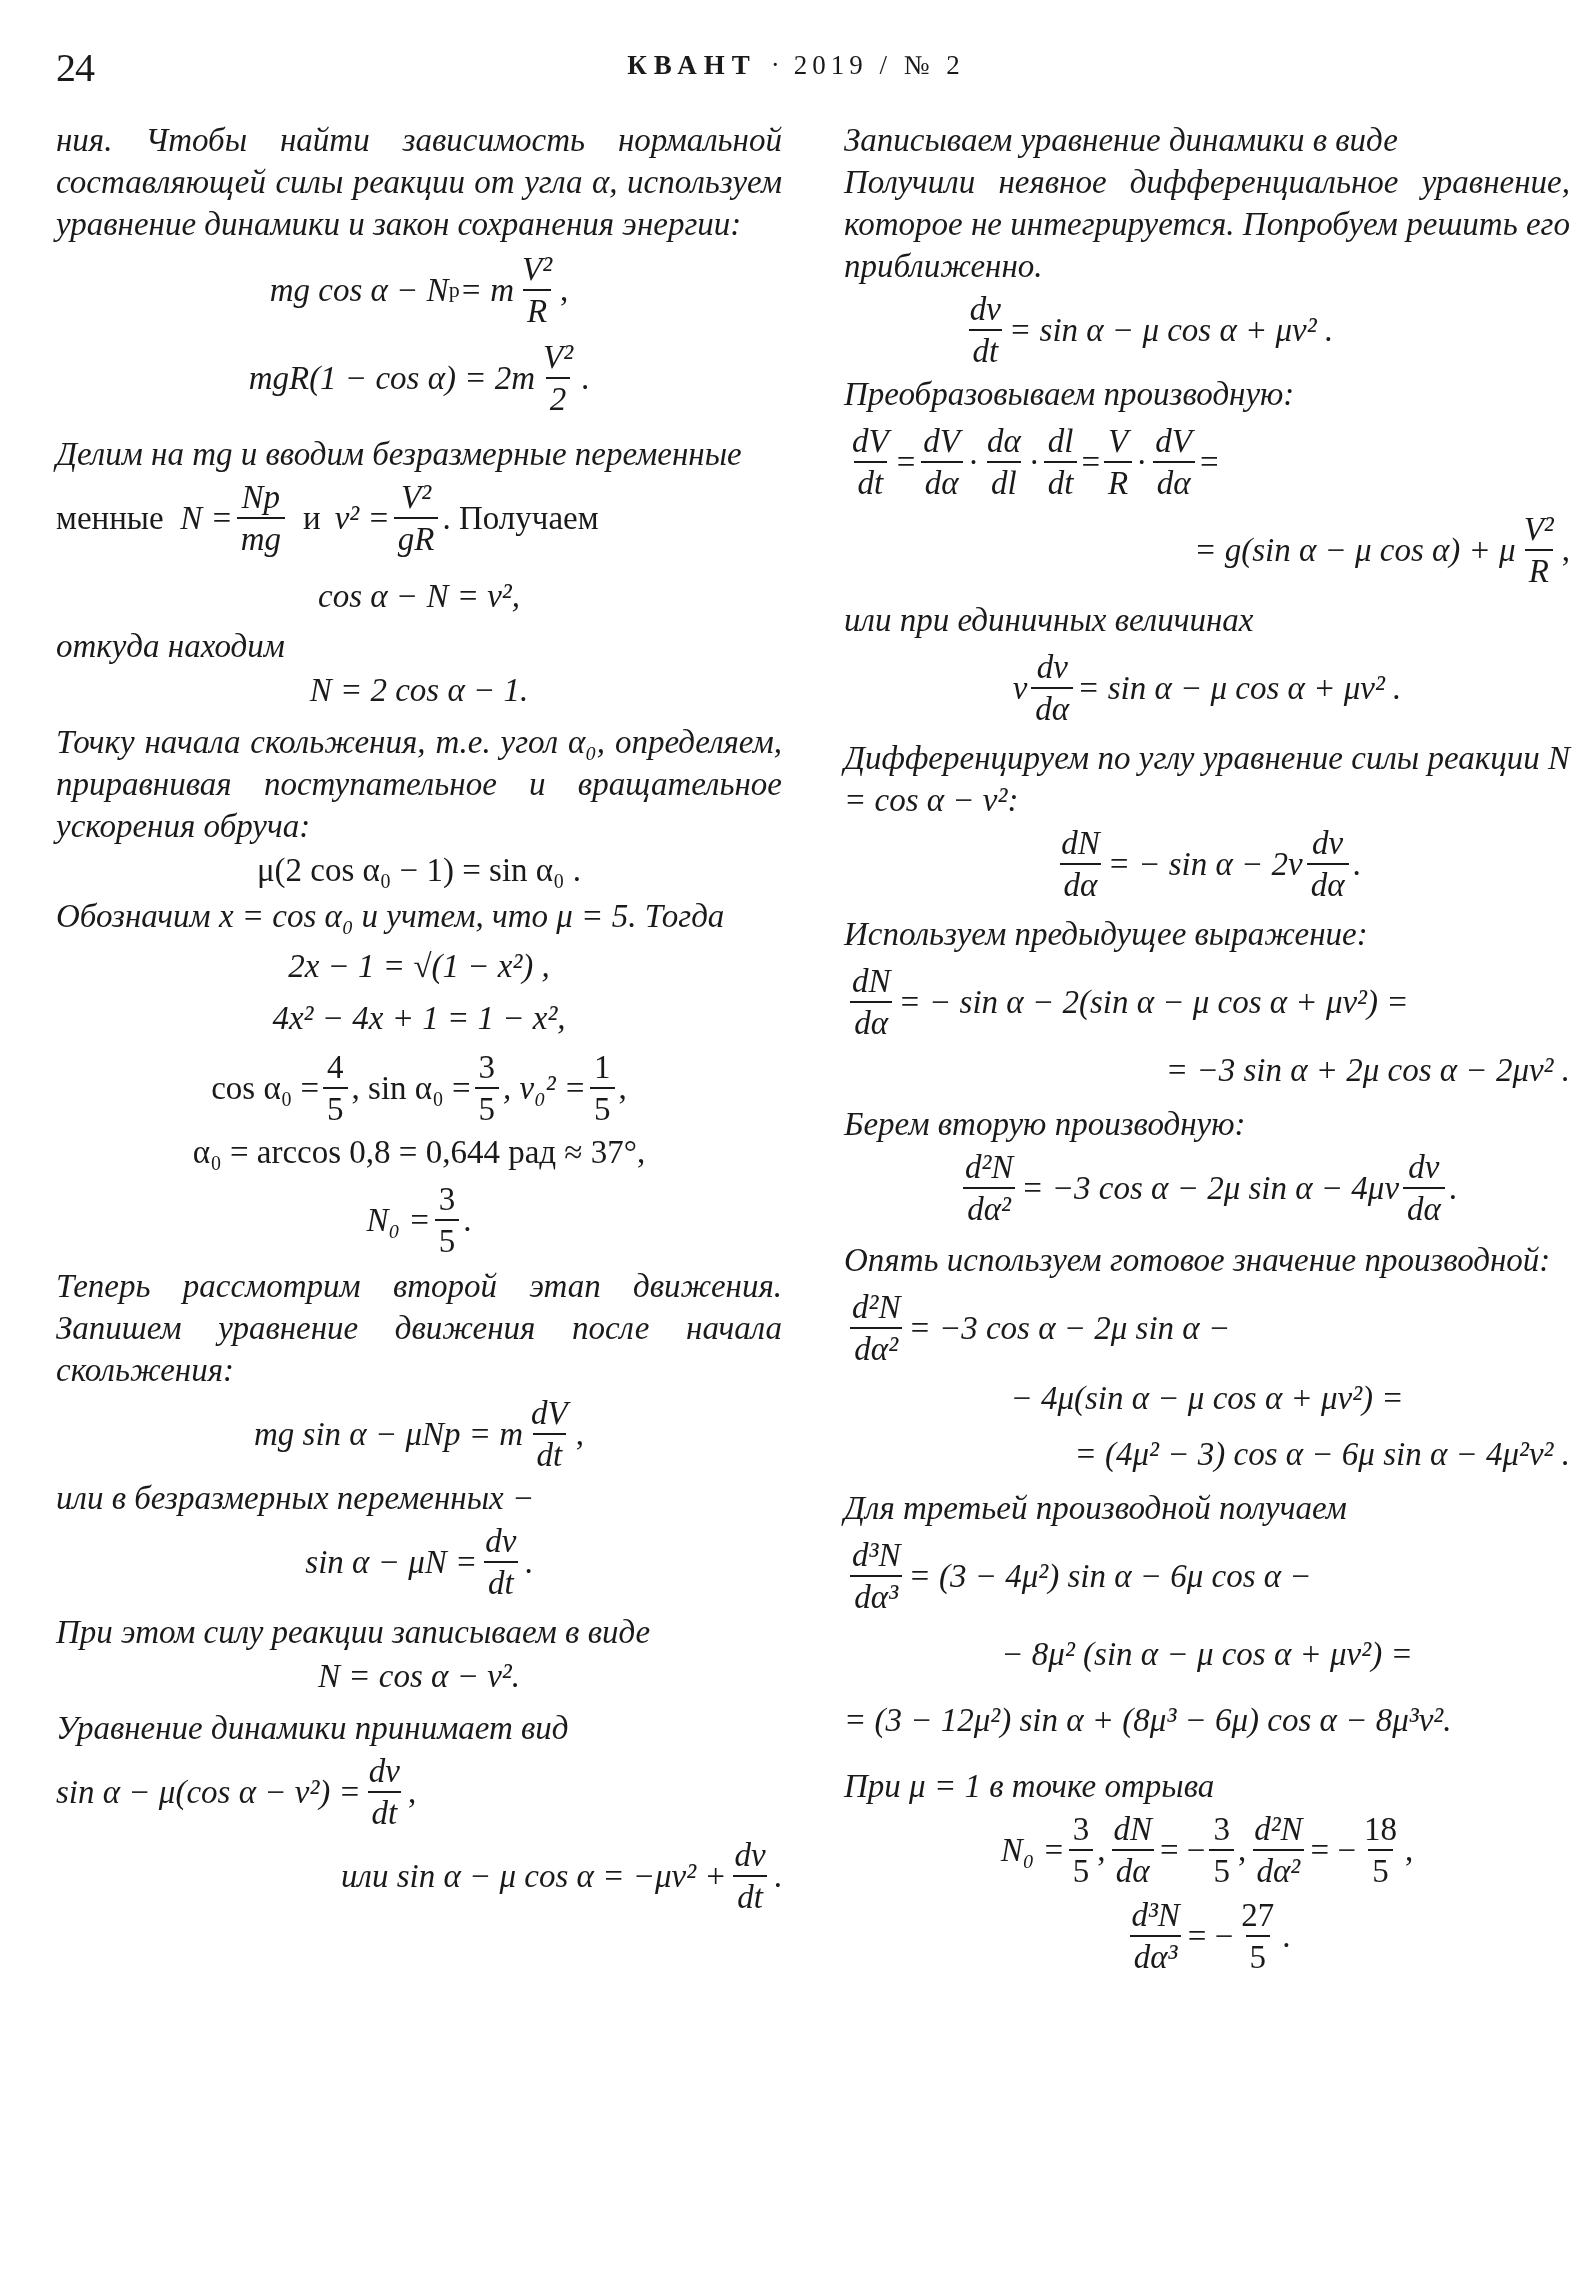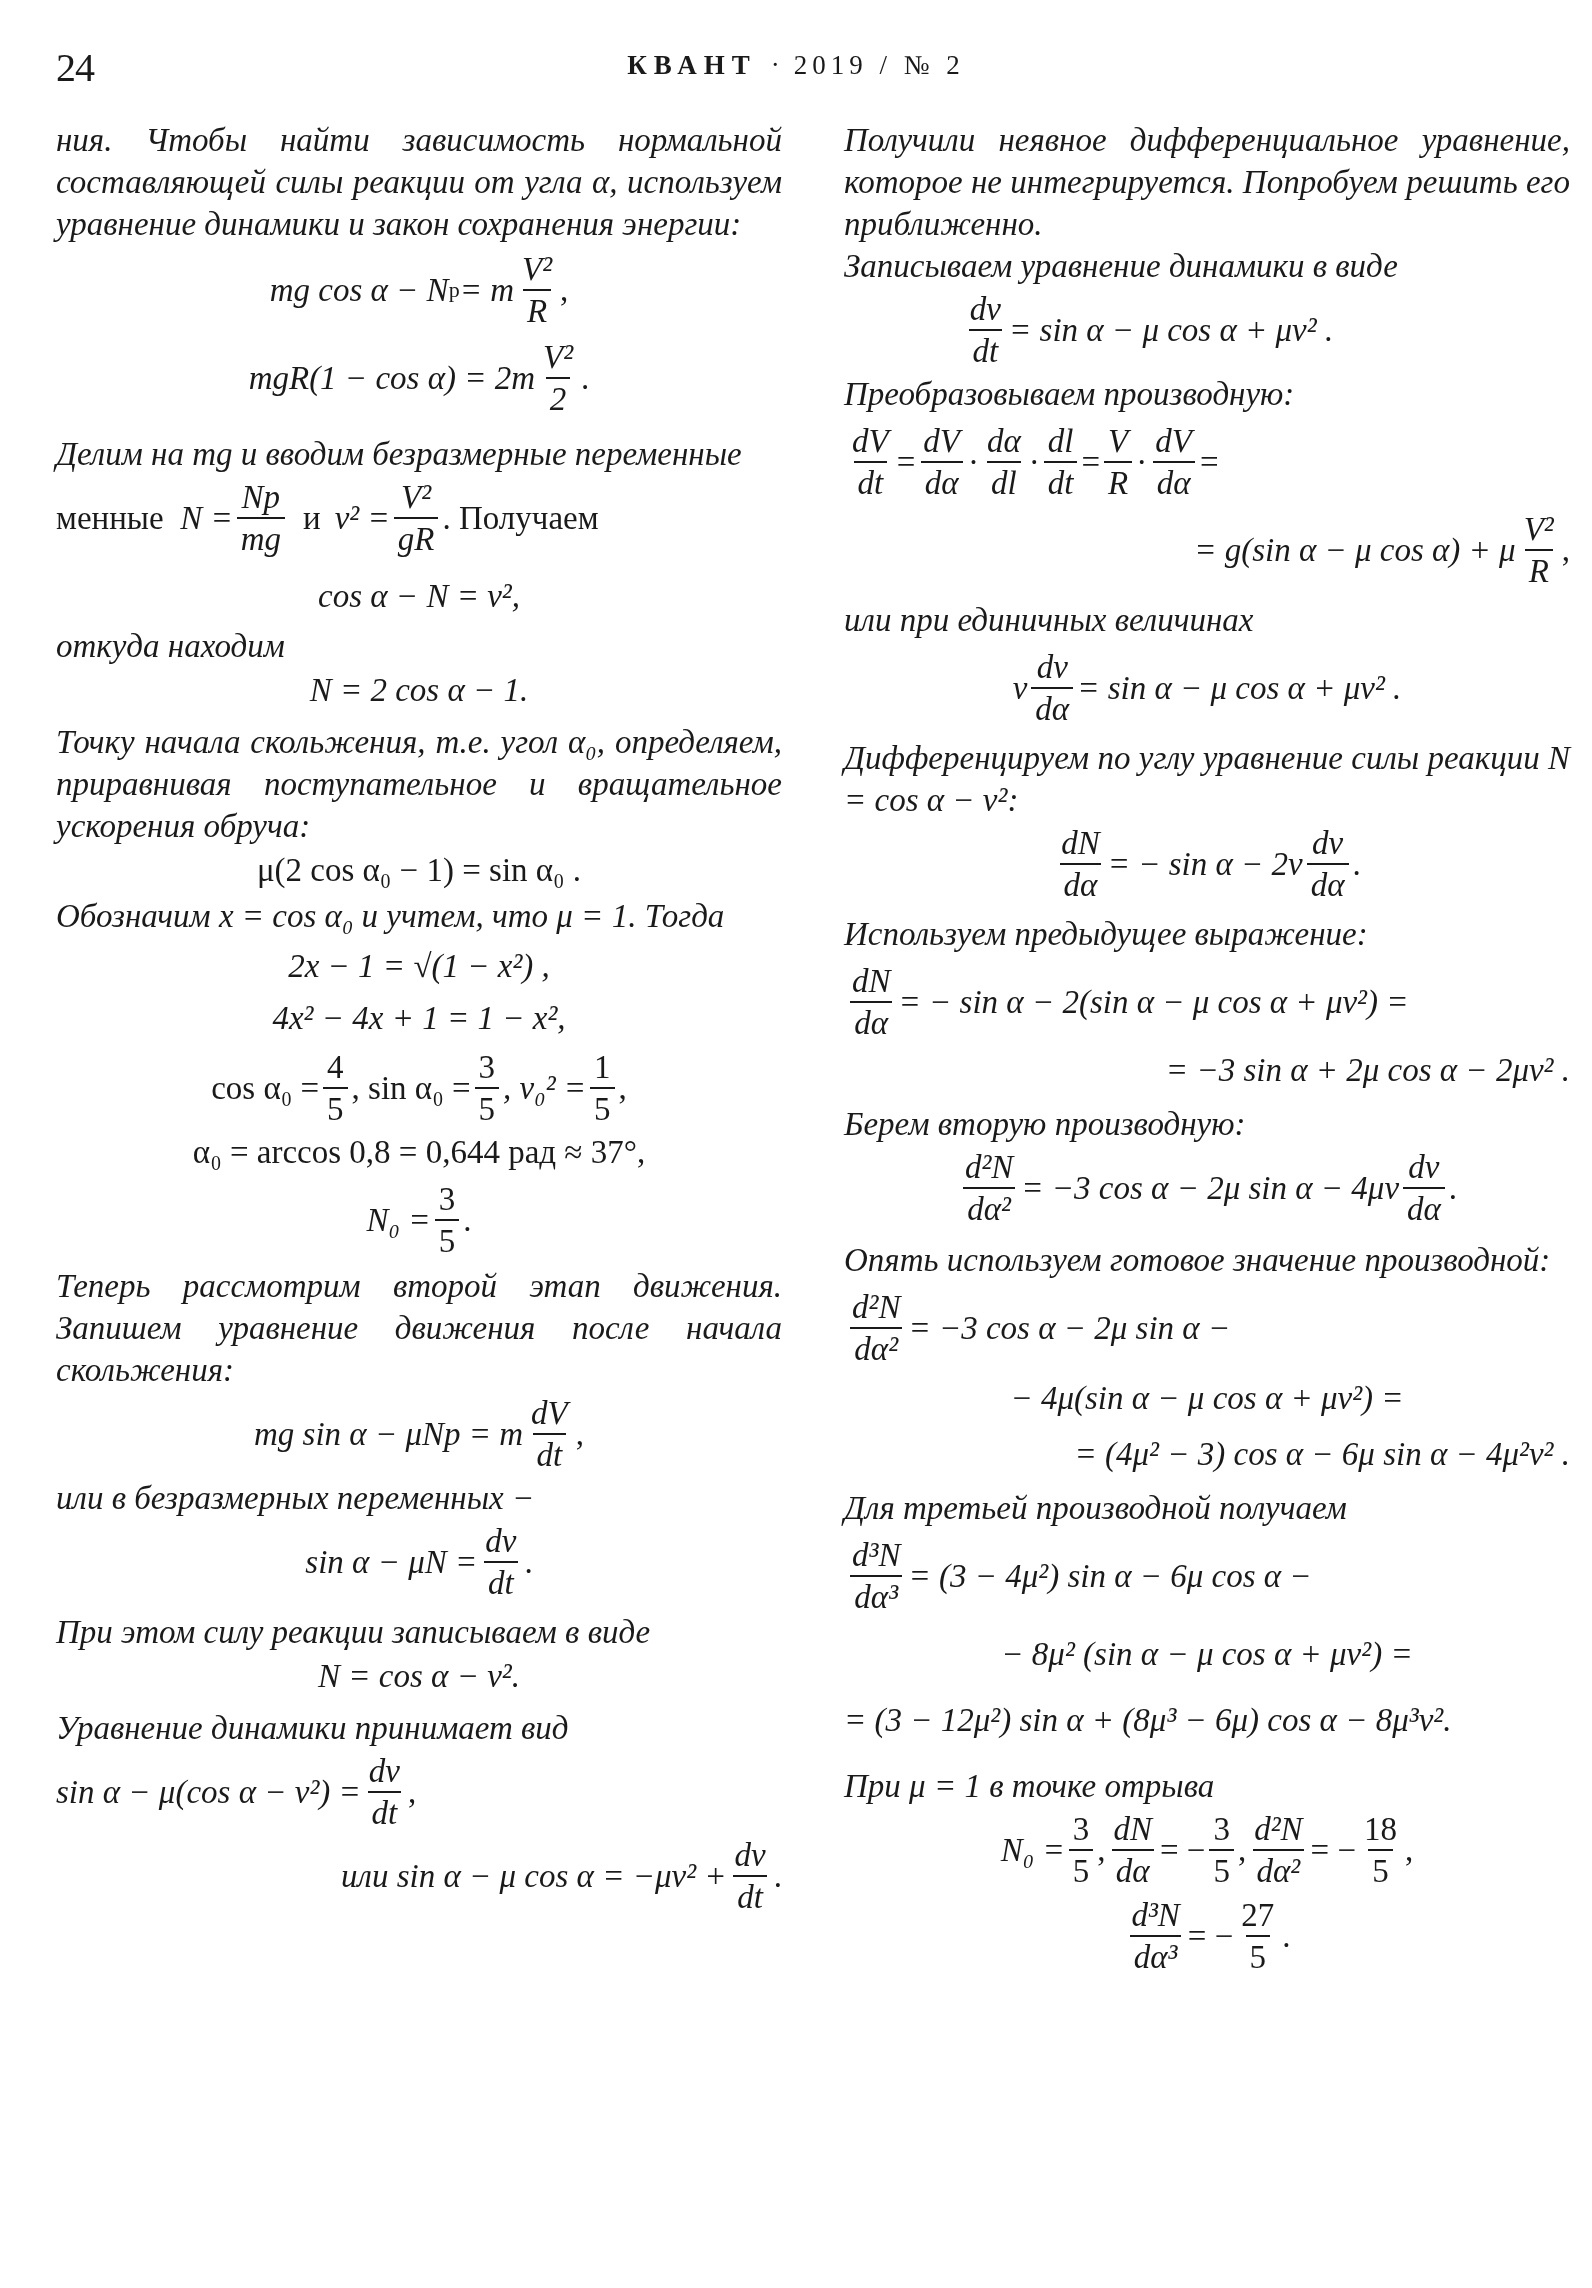--- a/index.html
+++ b/index.html
@@ -78,21 +78,21 @@
       <span class="i">cos α − N = v²,</span>
     </div>
   <p class="txt" style="margin-top:8px">откуда находим</p>
   <div class="eq c">
       <span class="i">N = 2 cos α − 1.</span>
     </div>
   <p class="txt" style="margin-top:10px">Точку начала скольжения, т.е. угол α₀, определяем, приравнивая поступательное и вращательное ускорения обруча:</p>
   <div class="eq c">
       <span>μ(2 cos α₀ − 1) = sin α₀ .</span>
     </div>
-  <p class="txt" style="margin-top:4px">Обозначим x = cos α₀ и учтем, что μ = 1. Тогда</p>
+  <p class="txt" style="margin-top:4px">Обозначим x = cos α₀ и учтем, что μ = 5. Тогда</p>
   <div class="eq c" style="margin-top:8px">
       <span class="i">2x − 1 = √(1 − x²) ,</span>
     </div>
   <div class="eq c" style="margin-top:10px">
       <span class="i">4x² − 4x + 1 = 1 − x²,</span>
     </div>
   <div class="eq c" style="margin-top:8px">
     <span>cos α₀ =</span>
     <span class="frac">
         <span class="num">4</span>
@@ -156,22 +156,22 @@
     <span class="i">или  sin α − μ cos α = −μv² +</span>
     <span class="frac i">
         <span class="num">dv</span>
         <span class="den">dt</span>
       </span>
       <span>.</span>
   </div>
 </div>
 
 <div class="col col-right">
+  <p class="txt">Записываем уравнение динамики в виде</p>
   <p class="txt">Получили неявное дифференциальное уравнение, которое не интегрируется. Попробуем решить его приближенно.</p>
-  <p class="txt">Записываем уравнение динамики в виде</p>
   <div class="eq c" style="margin-left:-119px">
     <span class="frac i">
         <span class="num">dv</span>
         <span class="den">dt</span>
       </span>
     <span class="i">= sin α − μ cos α + μv² .</span>
   </div>
   <p class="txt">Преобразовываем производную:</p>
   <div class="eq l" style="margin-top:6px">
     <span class="frac i">

